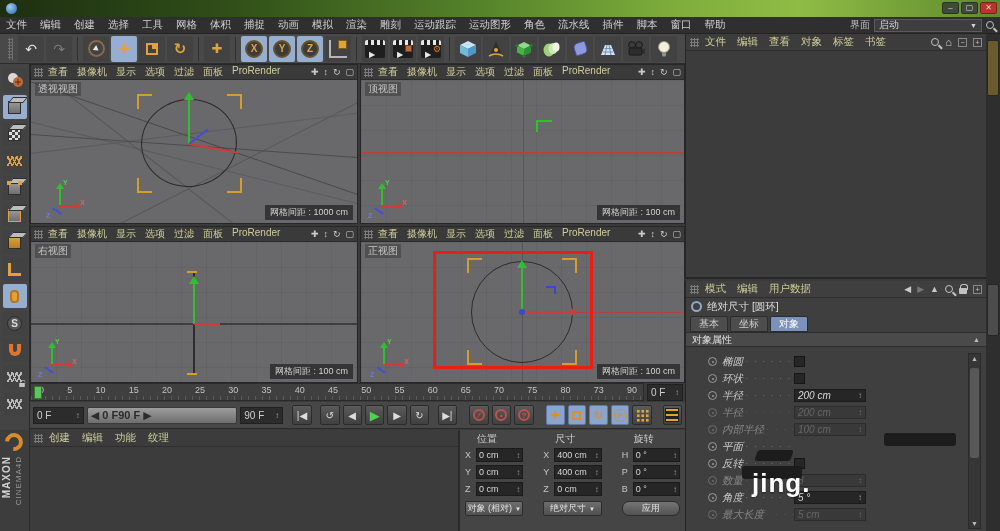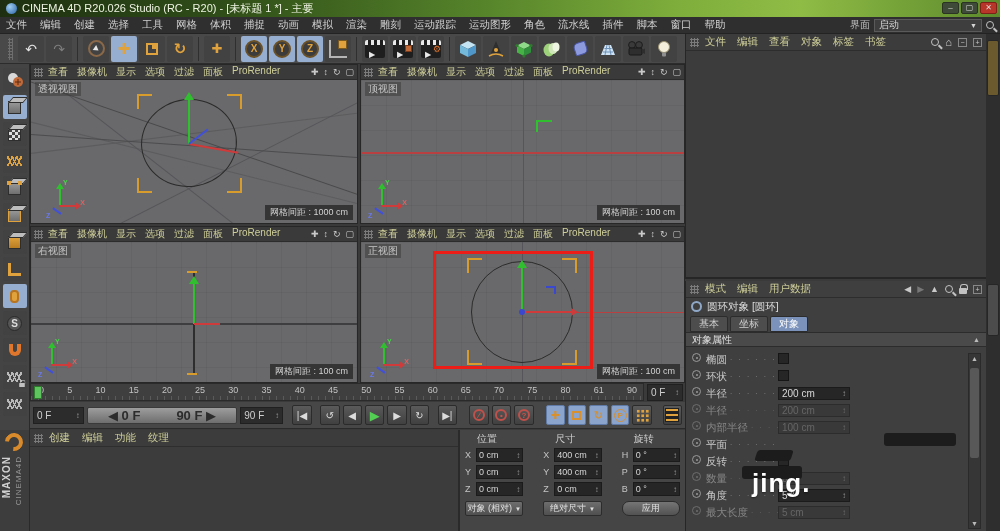--- a/index.html
+++ b/index.html
@@ -71,21 +71,21 @@
   .mini-axis .ly{color:#49d549;left:14px;top:-2px;}
   .mini-axis .lz{color:#6a79ef;left:-3px;bottom:-4px;}
   
   .ruler{position:absolute;left:30px;top:383px;width:614px;height:18px;background:#3f3f3f;border:1px solid #2a2a2a;overflow:hidden;}
   .ruler .ticks{position:absolute;left:8px;right:6px;top:1px;display:flex;justify-content:space-between;font-size:9px;color:#c3c3c3;}
   .ruler .minor{position:absolute;left:0;right:0;bottom:0;height:4px;background:repeating-linear-gradient(90deg,#5a5a5a 0 1px,transparent 1px 7px);}
   .playhead{position:absolute;left:3px;top:2px;width:8px;height:13px;background:#5ec45e;border:1px solid #2d7a2d;}
   .framebox{position:absolute;left:647px;top:384px;width:36px;height:16px;}
   .tfield{height:17px;background:#2c2c2c;border:1px solid #202020;color:#cfcfcf;font-size:10px;display:flex;align-items:center;justify-content:space-between;padding:0 3px;}
   .transport{position:absolute;left:30px;top:402px;width:655px;height:27px;background:#474747;border-bottom:1px solid #2a2a2a;display:flex;align-items:center;gap:3px;padding:0 3px;}
-  .rangebar{width:188px;height:17px;background:linear-gradient(#9d9d9d,#6e6e6e);border:1px solid #3a3a3a;border-radius:2px;display:flex;align-items:center;justify-content:center;padding:0 3px;color:#2c2c2c;font-size:13px;font-weight:bold;gap:36px;}
+  .rangebar{width:188px;height:17px;background:linear-gradient(#9d9d9d,#6e6e6e);border:1px solid #3a3a3a;border-radius:2px;display:flex;align-items:center;justify-content:flex-start;padding:0 3px;color:#2c2c2c;font-size:11px;font-weight:bold;}
   .tbtn{width:24px;height:20px;background:linear-gradient(#5a5a5a,#404040);border:1px solid #2b2b2b;border-radius:2px;color:#dcdcdc;font-size:10px;display:flex;align-items:center;justify-content:center;}
   .ring{width:12px;height:12px;border:2px solid #c0504a;border-radius:50%;color:#cf5248;font-size:8px;display:flex;align-items:center;justify-content:center;font-weight:bold;}
   .bbtn{width:23px;height:20px;background:#8aa4cc;border:1px solid #5f7aa6;border-radius:2px;color:#d88f2d;font-weight:bold;font-size:11px;display:flex;align-items:center;justify-content:center;}
   .dots9{width:13px;height:13px;background-image:radial-gradient(#e0a23c 1.4px,transparent 1.6px);background-size:4.5px 4.5px;}
   .spool{width:14px;height:14px;background:repeating-linear-gradient(#e0a23c 0 2px,#222 2px 5px);border:1px solid #222;}
   
   .maxonstrip{position:absolute;left:0;top:430px;width:30px;height:101px;background:#3d3d3d;border-right:1px solid #2a2a2a;}
   .c4dlogo{position:absolute;left:5px;top:3px;width:18px;height:18px;border:4px solid #d98a2a;border-radius:50%;border-left-color:transparent;transform:rotate(-40deg);}
   .maxontxt{position:absolute;left:1px;top:26px;writing-mode:vertical-rl;transform:rotate(180deg);font-size:10px;font-weight:bold;color:#d0d0d0;letter-spacing:1px;}
   .cinematxt{position:absolute;left:14px;top:26px;writing-mode:vertical-rl;transform:rotate(180deg);font-size:8px;color:#989898;letter-spacing:1px;}
@@ -115,21 +115,21 @@
   .tagcheck{color:#46c24a;font-size:10px;margin-left:4px;}
   .sidestrip{position:absolute;left:986px;top:34px;width:14px;height:497px;background:#2e2e2e;}
   .sidetab{position:absolute;left:1px;width:12px;background:#4c4c4c;border:1px solid #262626;border-radius:2px;}
   .ampanel{position:absolute;left:685px;top:281px;width:301px;height:250px;background:#3f3f3f;border-left:1px solid #262626;}
   .amtitle{display:flex;align-items:center;gap:5px;height:17px;padding-left:5px;color:#dedede;font-size:10.5px;}
   .tabs{display:flex;gap:2px;padding-left:4px;height:16px;margin-top:1px;}
   .atab{padding:0 8px;background:#4d4d4d;border:1px solid #2c2c2c;color:#cfcfcf;font-size:10px;display:flex;align-items:center;border-radius:2px 2px 0 0;}
   .atab.on{background:#7b93bb;color:#fff;}
   .asection{height:15px;background:#4a4a4a;border-top:1px solid #2c2c2c;border-bottom:1px solid #2c2c2c;color:#e0e0e0;font-size:10px;display:flex;align-items:center;padding:0 6px;justify-content:space-between;}
   .arows{position:absolute;left:0;top:72px;right:22px;bottom:0;overflow:hidden;}
-  .arow{display:flex;height:17px;padding-left:6px;font-size:10.5px;color:#c9c9c9;}
+  .arow{display:flex;align-items:center;height:17px;padding-left:22px;font-size:10.5px;color:#c9c9c9;font-style:italic;}
   .arow.dis{opacity:.5;}
   .tog{width:9px;height:9px;border:1.5px solid #9a9a9a;border-radius:50%;margin-right:5px;flex:none;position:relative;}
   .tog:after{content:"";position:absolute;left:2.5px;top:2.5px;width:2px;height:2px;border-radius:50%;background:#9a9a9a;}
   .lblwrap{width:72px;display:flex;overflow:hidden;flex:none;}
   .albl{white-space:nowrap;margin-right:3px;}
   .adots{color:#8b8b8b;font-size:8px;letter-spacing:2px;white-space:nowrap;overflow:hidden;}
   .acheck{width:11px;height:11px;background:#262626;border:1px solid #161616;flex:none;}
   .aval{width:72px;height:13px;background:#262626;border:1px solid #1b1b1b;color:#d8d8d8;font-size:10px;display:flex;align-items:center;justify-content:space-between;padding:0 3px;flex:none;}
   .dis .aval{background:#343434;color:#8a8a8a;}
   .add{flex:1;height:14px;margin-right:6px;background:linear-gradient(#7a7a7a,#565656);border:1px solid #2c2c2c;color:#e4e4e4;font-size:10px;display:flex;align-items:center;justify-content:space-between;padding:0 5px;}
@@ -139,21 +139,20 @@
   .wmark{position:absolute;left:752px;top:468px;font-size:26px;font-weight:bold;color:#fff;letter-spacing:1px;text-shadow:0 1px 2px rgba(0,0,0,.4);z-index:40;}
   .smudge{position:absolute;background:#1c1c1c;border-radius:3px;z-index:39;}
 </style>
 </head>
 <body>
 
 <div class="app">
 
   <div class="titlebar">
     <span class="applogo"></span>
-    <span>CINEMA 4D R20.026 Studio (RC - R20) - [未标题 1 *] - 主要</span>
     <div class="wbtns">
       <span class="wbtn">–</span>
       <span class="wbtn">▢</span>
       <span class="wbtn close">✕</span>
     </div>
   </div>
 
   <div class="menubar">
     <div style="display:flex">
         <span class="mi">文件</span>
@@ -544,21 +543,21 @@
         <span>35</span>
         <span>40</span>
         <span>45</span>
         <span>50</span>
         <span>55</span>
         <span>60</span>
         <span>65</span>
         <span>70</span>
         <span>75</span>
         <span>80</span>
-        <span>61</span>
+        <span>73</span>
         <span>90</span>
       </div>
     <div class="minor"></div>
     <div class="playhead"></div>
   </div>
   <div class="tfield framebox">
       <span>0 F</span>
       <span class="spin">↕</span>
     </div>
 
@@ -751,21 +750,21 @@
         <span>◀</span>
         <span style="color:#777;">▶</span>
         <span>▲</span>
         <span class="mag"></span>
         <span class="lock"></span>
         <span style="border:1px solid #888;width:9px;height:9px;font-size:7px;line-height:8px;text-align:center;">+</span>
       </div>
     </div>
     <div class="amtitle">
       <span class="circicon"></span>
-      <span>圆环对象 [圆环]</span>
+      <span>绝对尺寸 [圆环]</span>
     </div>
     <div class="tabs">
         <span class="atab">基本</span>
         <span class="atab">坐标</span>
         <span class="atab on">对象</span>
       </div>
     <div class="asection">
         <span>对象属性</span>
         <span style="font-size:7px;color:#bbb;">▲</span>
       </div>

